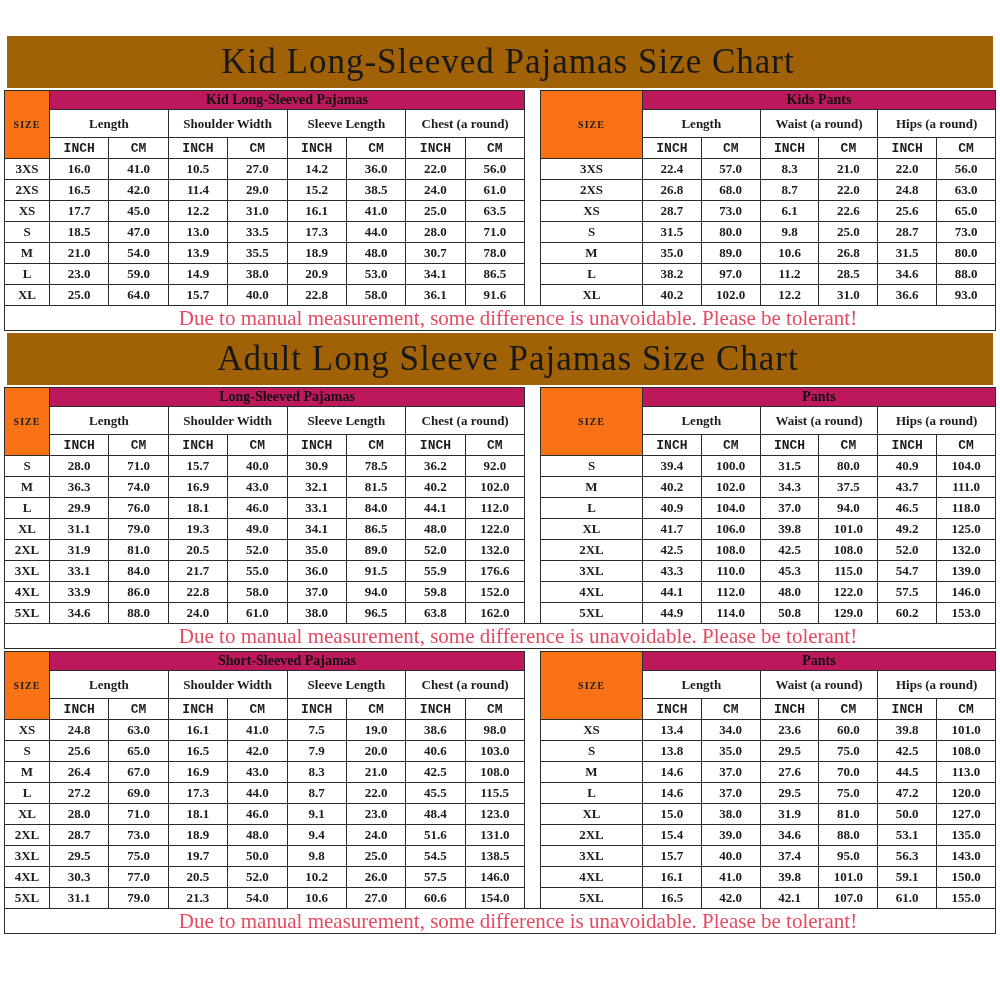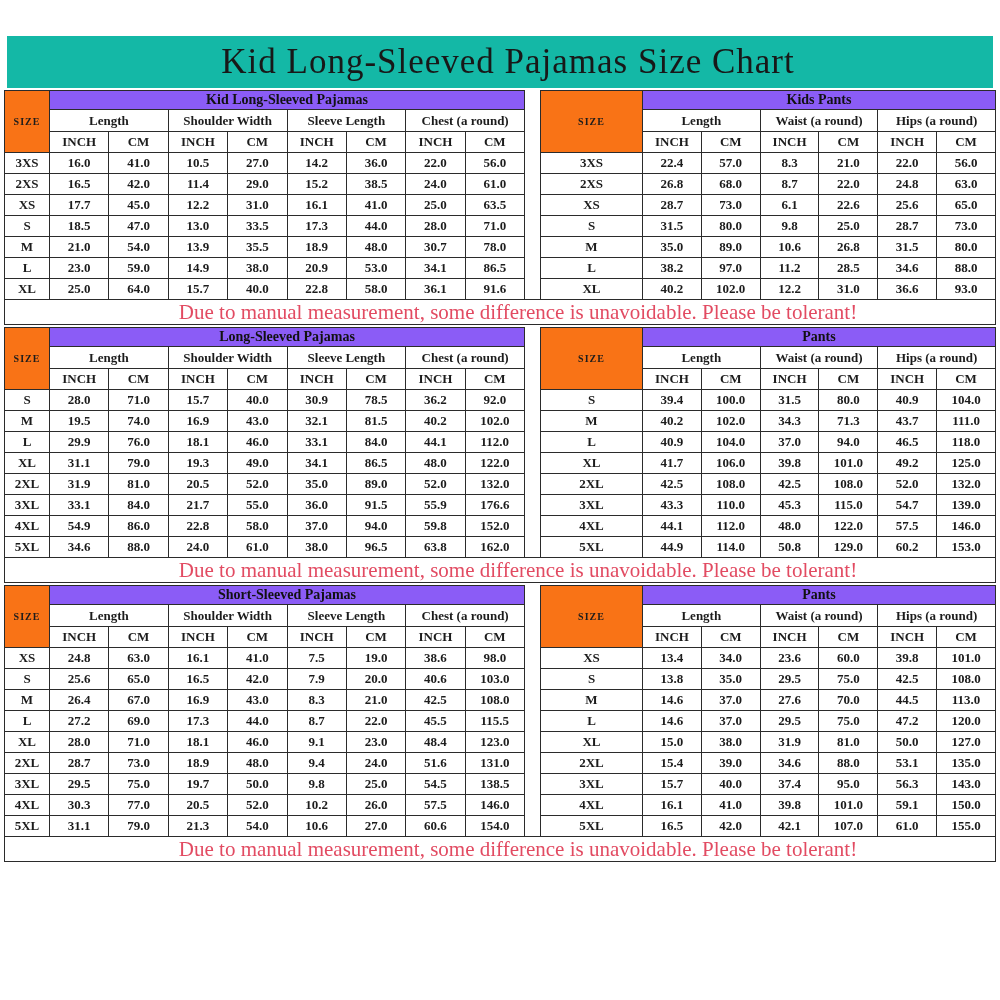--- a/index.html
+++ b/index.html
@@ -6,21 +6,21 @@
   html, body { width: 1000px; background: #ffffff; }
   body {
     font-family: "Liberation Serif", "DejaVu Serif", serif;
     padding-top: 36px;
     color: #1c1c1c;
   }
   .size-section { margin-bottom: 2px; }
   .title-band {
     margin: 0 7px;
     height: 52px;
-    background: #14b8a6;
+    background: #a16207;
     display: flex;
     align-items: center;
     justify-content: center;
     font-size: 35px;
     letter-spacing: 1px;
     color: #181818;
     white-space: nowrap;
     padding-left: 16px;
   }
   .tables {
@@ -34,34 +34,34 @@
   }
   table.left-table  { width: 521px; }
   table.right-table { width: 456px; }
   th, td {
     border: 1px solid #2b2b2b;
     text-align: center;
     vertical-align: middle;
     padding: 0;
   }
   .band-cell {
-    background: #8b5cf6;
+    background: #be185d;
     height: 19px;
     font-size: 14px;
     font-weight: bold;
     color: #111;
   }
   .size-head {
     font-size: 10px;
     font-weight: bold;
     letter-spacing: 1px;
     background: #f97316;
   }
-  tr.group-row th { height: 22px; font-size: 13px; font-weight: bold; }
-  tr.unit-row  th { height: 21px; font-size: 13px; font-weight: bold; }
+  tr.group-row th { height: 28px; font-size: 13px; font-weight: bold; }
+  tr.unit-row  th { height: 21px; font-size: 13px; font-weight: bold; font-family: Liberation Mono, monospace; }
   tbody td { height: 21px; font-size: 13px; font-weight: bold; }
   col.size-col-left  { width: 45px; }
   col.size-col-right { width: 102px; }
   .disclaimer {
     margin: 0 4px;
     margin-top: -1px;
     height: 26px;
     border: 1px solid #2b2b2b;
     display: flex;
     align-items: center;
@@ -285,20 +285,21 @@
             <td>36.6</td>
             <td>93.0</td>
           </tr>
         </tbody>
     </table>
   </div>
   <div class="disclaimer">Due to manual measurement, some difference is unavoidable. Please be tolerant!</div>
 </section>
 
 <section class="size-section">
+  <div class="title-band">Adult Long Sleeve Pajamas Size Chart</div>
   <div class="tables">
     <table class="left-table">
       <colgroup>
           <col class="size-col-left">
           <col>
           <col>
           <col>
           <col>
           <col>
           <col>
@@ -334,21 +335,21 @@
             <td>71.0</td>
             <td>15.7</td>
             <td>40.0</td>
             <td>30.9</td>
             <td>78.5</td>
             <td>36.2</td>
             <td>92.0</td>
           </tr>
           <tr>
             <td>M</td>
-            <td>19.5</td>
+            <td>36.3</td>
             <td>74.0</td>
             <td>16.9</td>
             <td>43.0</td>
             <td>32.1</td>
             <td>81.5</td>
             <td>40.2</td>
             <td>102.0</td>
           </tr>
           <tr>
             <td>L</td>
@@ -389,21 +390,21 @@
             <td>84.0</td>
             <td>21.7</td>
             <td>55.0</td>
             <td>36.0</td>
             <td>91.5</td>
             <td>55.9</td>
             <td>176.6</td>
           </tr>
           <tr>
             <td>4XL</td>
-            <td>54.9</td>
+            <td>33.9</td>
             <td>86.0</td>
             <td>22.8</td>
             <td>58.0</td>
             <td>37.0</td>
             <td>94.0</td>
             <td>59.8</td>
             <td>152.0</td>
           </tr>
           <tr>
             <td>5XL</td>
@@ -455,21 +456,21 @@
             <td>31.5</td>
             <td>80.0</td>
             <td>40.9</td>
             <td>104.0</td>
           </tr>
           <tr>
             <td>M</td>
             <td>40.2</td>
             <td>102.0</td>
             <td>34.3</td>
-            <td>71.3</td>
+            <td>37.5</td>
             <td>43.7</td>
             <td>111.0</td>
           </tr>
           <tr>
             <td>L</td>
             <td>40.9</td>
             <td>104.0</td>
             <td>37.0</td>
             <td>94.0</td>
             <td>46.5</td>

